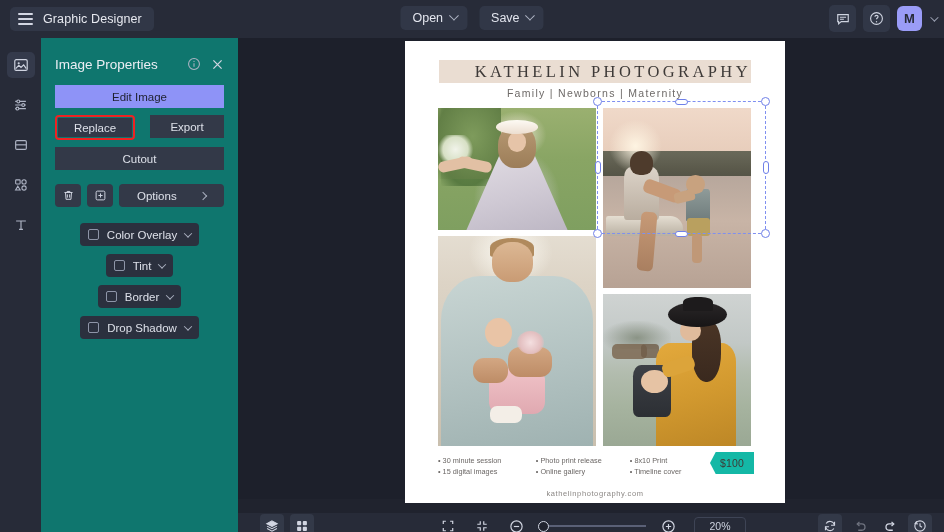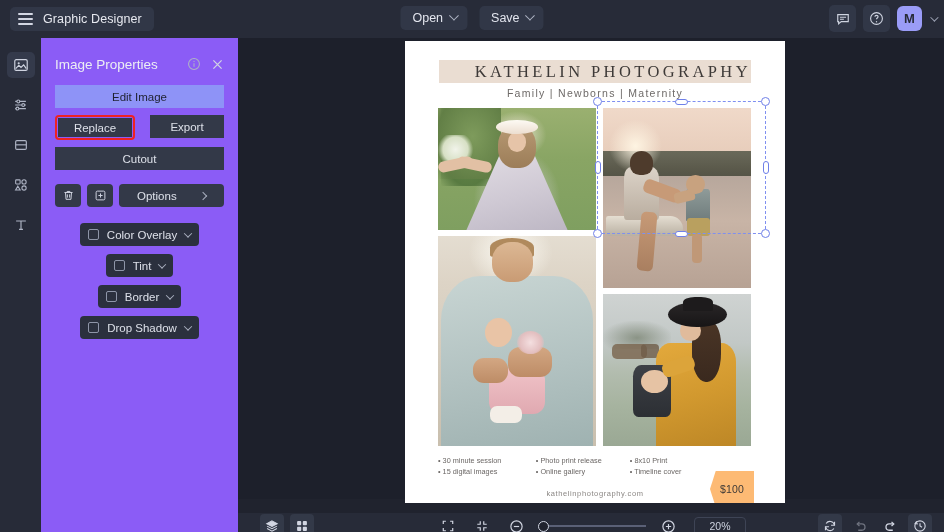--- a/index.html
+++ b/index.html
@@ -67,21 +67,21 @@
   }
   .rail-item {
     width: 28px; height: 26px; border-radius: 5px;
     display: flex; align-items: center; justify-content: center; cursor: pointer;
   }
   .rail-item.active { background: #343a4b; }
 
   
   .panel {
     position: absolute; left: 41px; top: 38px; width: 197px; height: 494px;
-    background: #8b5cf6; padding: 0 14px;
+    background: #0f766e; padding: 0 14px;
   }
   .panel-head {
     display: flex; align-items: center; justify-content: space-between;
     height: 42px; margin-top: 5px;
   }
   .panel-title { font-size: 13.5px; color: #eceef4; }
   .panel-head-icons { display: flex; align-items: center; gap: 10px; }
 
   .btn {
     width: 100%; height: 23px; border-radius: 0; border: none;
@@ -271,22 +271,22 @@
     position: absolute; left: 33px; top: 414px; width: 270px;
     display: flex; gap: 4px; font-size: 7.3px; color: #6b6765;
     line-height: 11px;
   }
   .bcol { display: flex; flex-direction: column; }
   .bcol:nth-child(1) { width: 96px; }
   .bcol:nth-child(2) { width: 92px; }
   .bcol:nth-child(3) { width: 80px; }
   .bitem::before { content: "• "; }
   .pricetag {
-    position: absolute; left: 305px; top: 430px; width: 44px; height: 36px;
-    background: #fdba74; color: #3d3936;
+    position: absolute; left: 305px; top: 411px; width: 44px; height: 22px;
+    background: #14b8a6; color: #3d3936;
     font-size: 10.5px; display: flex; align-items: center; justify-content: center;
     clip-path: polygon(0% 50%, 13% 0%, 100% 0%, 100% 100%, 13% 100%);
     letter-spacing: .2px;
   }
   .website {
     position: absolute; left: 0; top: 448px; width: 100%; text-align: center;
     font-size: 7.5px; letter-spacing: .6px; color: #8b8784;
   }
 
   

